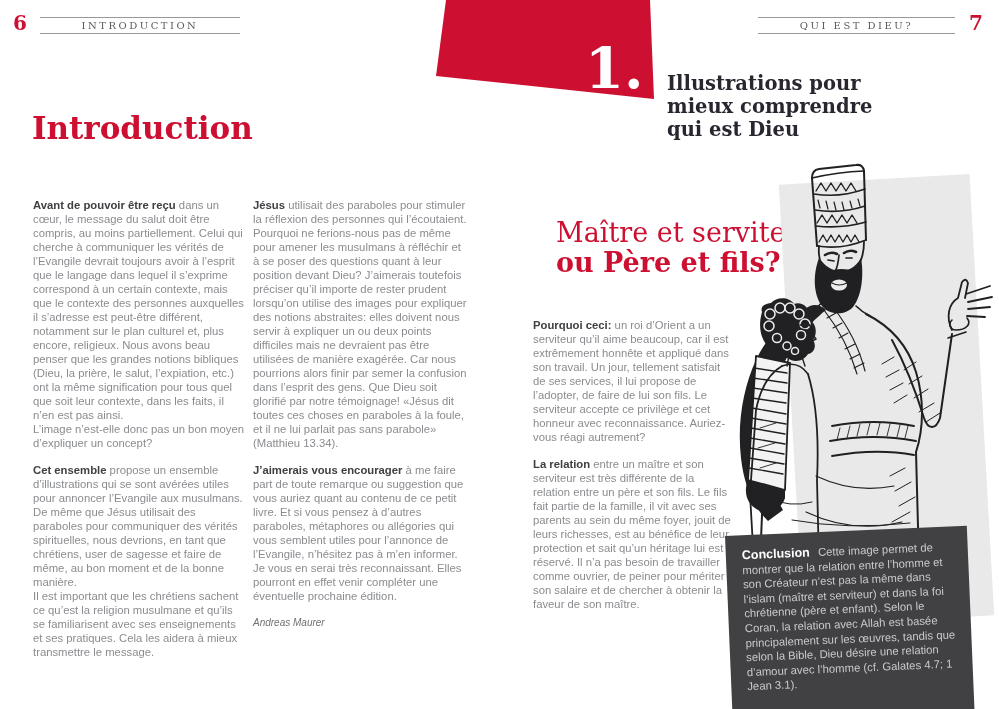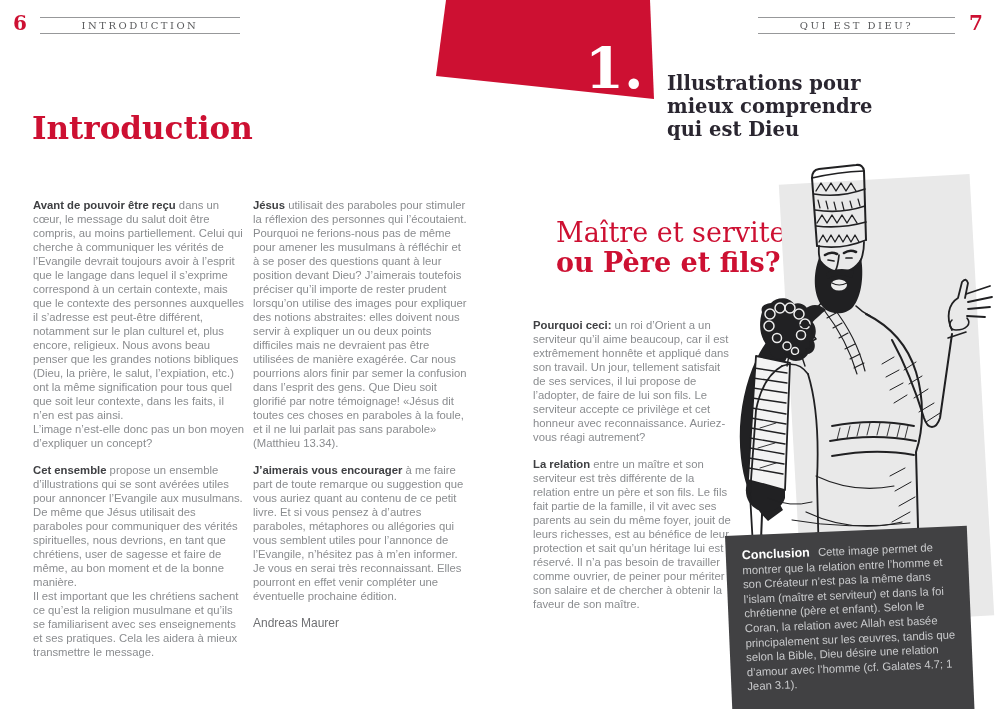--- a/index.html
+++ b/index.html
@@ -22,21 +22,21 @@
   .chapter-title{position:absolute;left:667px;top:72px;font-family:"DejaVu Serif",serif;
         font-weight:bold;font-size:19.5px;line-height:23px;color:#2a2630;white-space:pre-line;}
   
   .intro-title{position:absolute;left:32px;top:110px;font-family:"DejaVu Serif",serif;
         font-weight:bold;font-size:31px;color:#cd1032;}
   .col{position:absolute;top:198px;}
   .col-1{left:33px;width:213px;}
   .col-2{left:253px;width:214px;}
   .para{font-size:11.3px;line-height:14px;color:#8a8c8f;white-space:pre-line;margin:0 0 13px 0;}
   .para b{color:#3f4043;}
-  .signature{font-size:12px;line-height:14px;color:#6f7073;margin-top:2px;}
+  .signature{font-size:10px;line-height:14px;color:#6f7073;font-style:italic;margin-top:2px;}
   
   .section-title{position:absolute;left:556px;top:218px;font-family:"DejaVu Serif",serif;color:#cd1032;}
   .st-line1{font-size:27px;line-height:30px;font-weight:normal;}
   .st-line2{font-size:27px;line-height:30px;font-weight:bold;}
   .col-right{left:533px;width:198px;top:318px;}
   
   .panel{position:absolute;left:791px;top:179px;width:191px;height:442px;background:#e9e9e9;
         transform:rotate(-3.2deg);z-index:1;}
   .illustration{position:absolute;left:698px;top:158px;z-index:2;}
   .conclusion{position:absolute;left:725px;top:536px;width:242px;height:210px;background:#414143;

